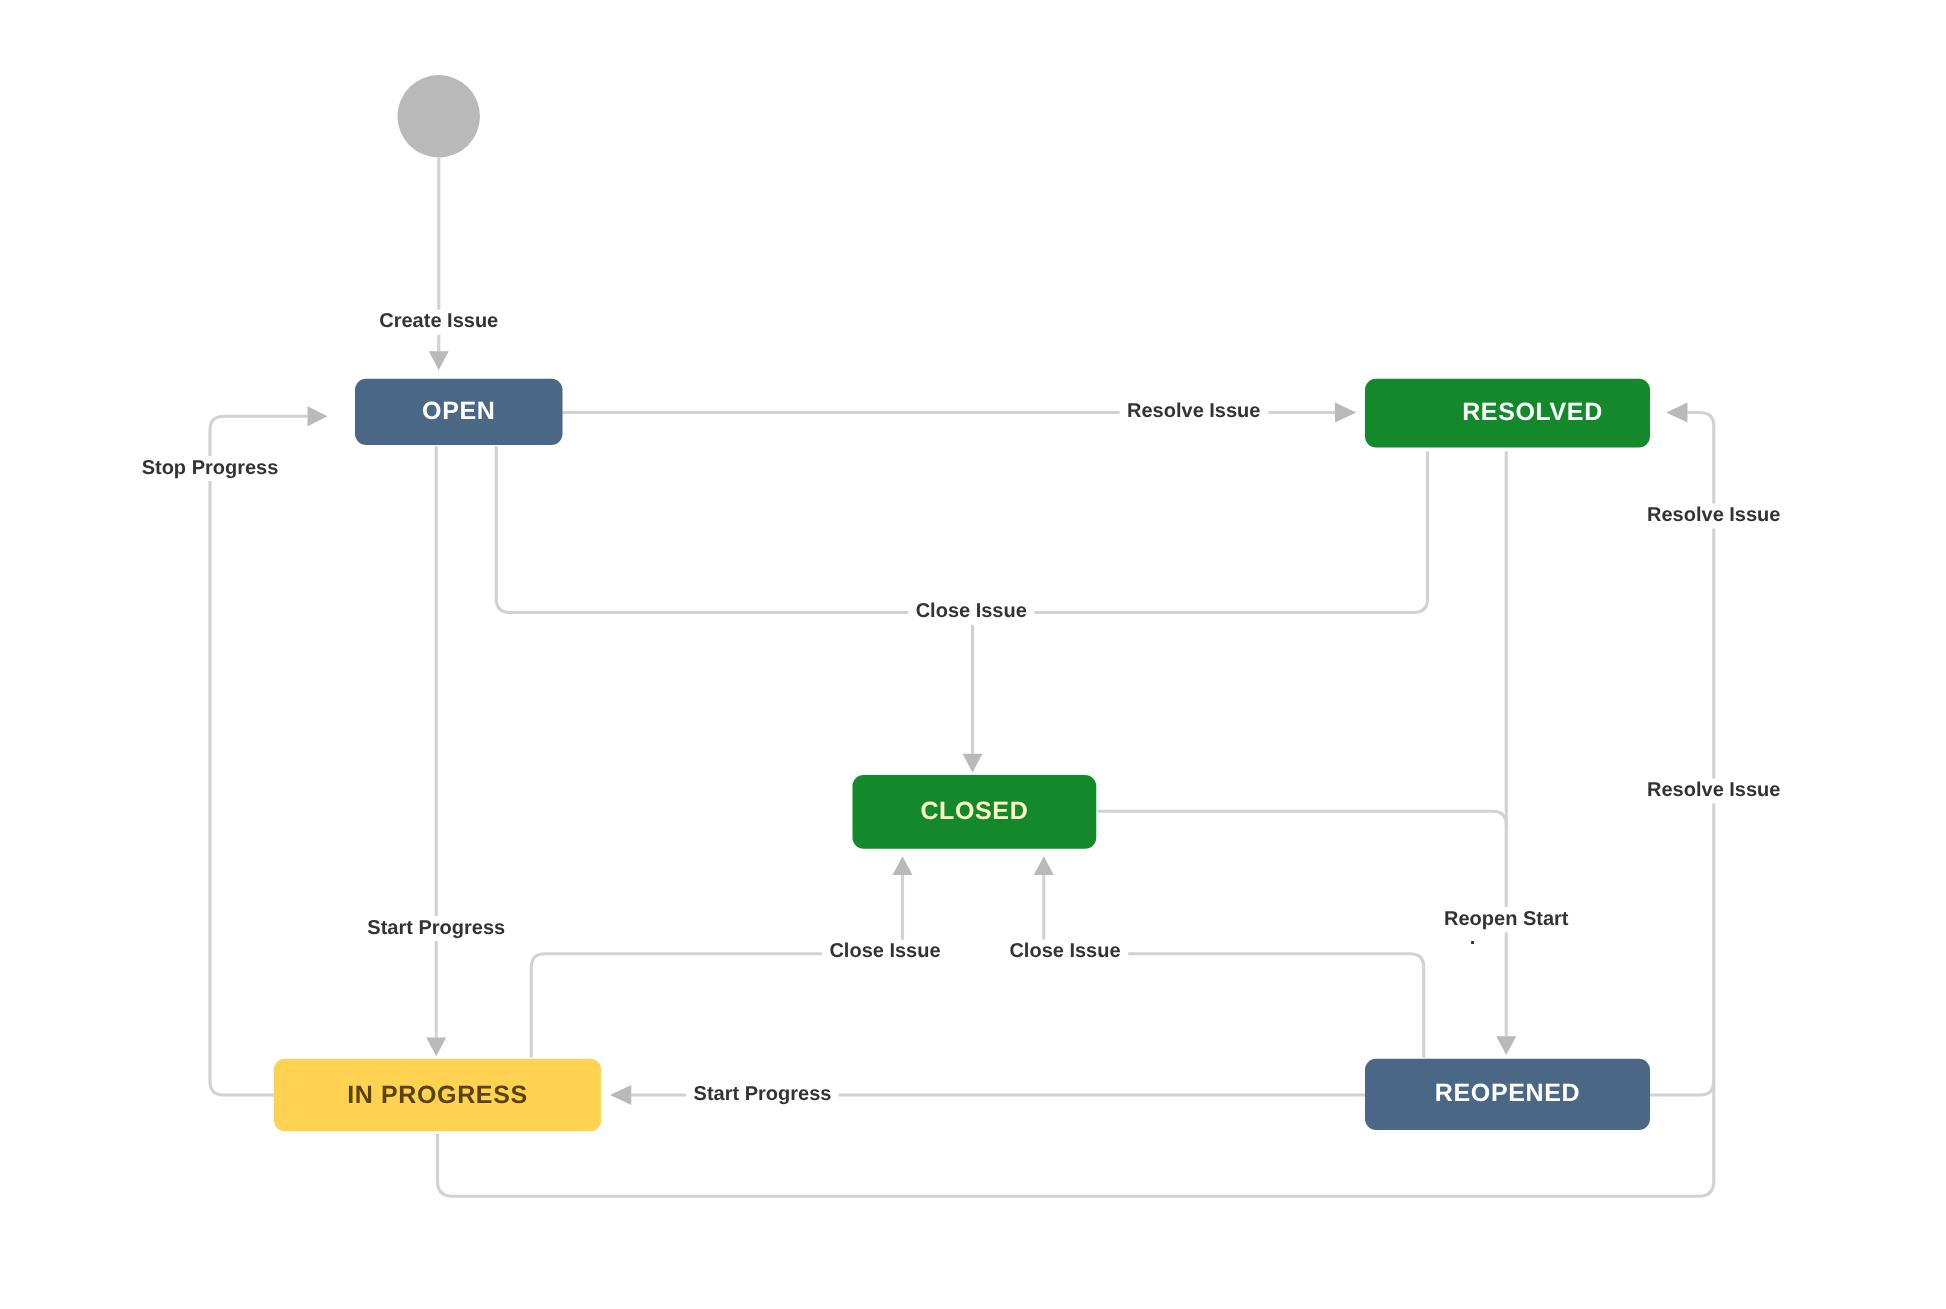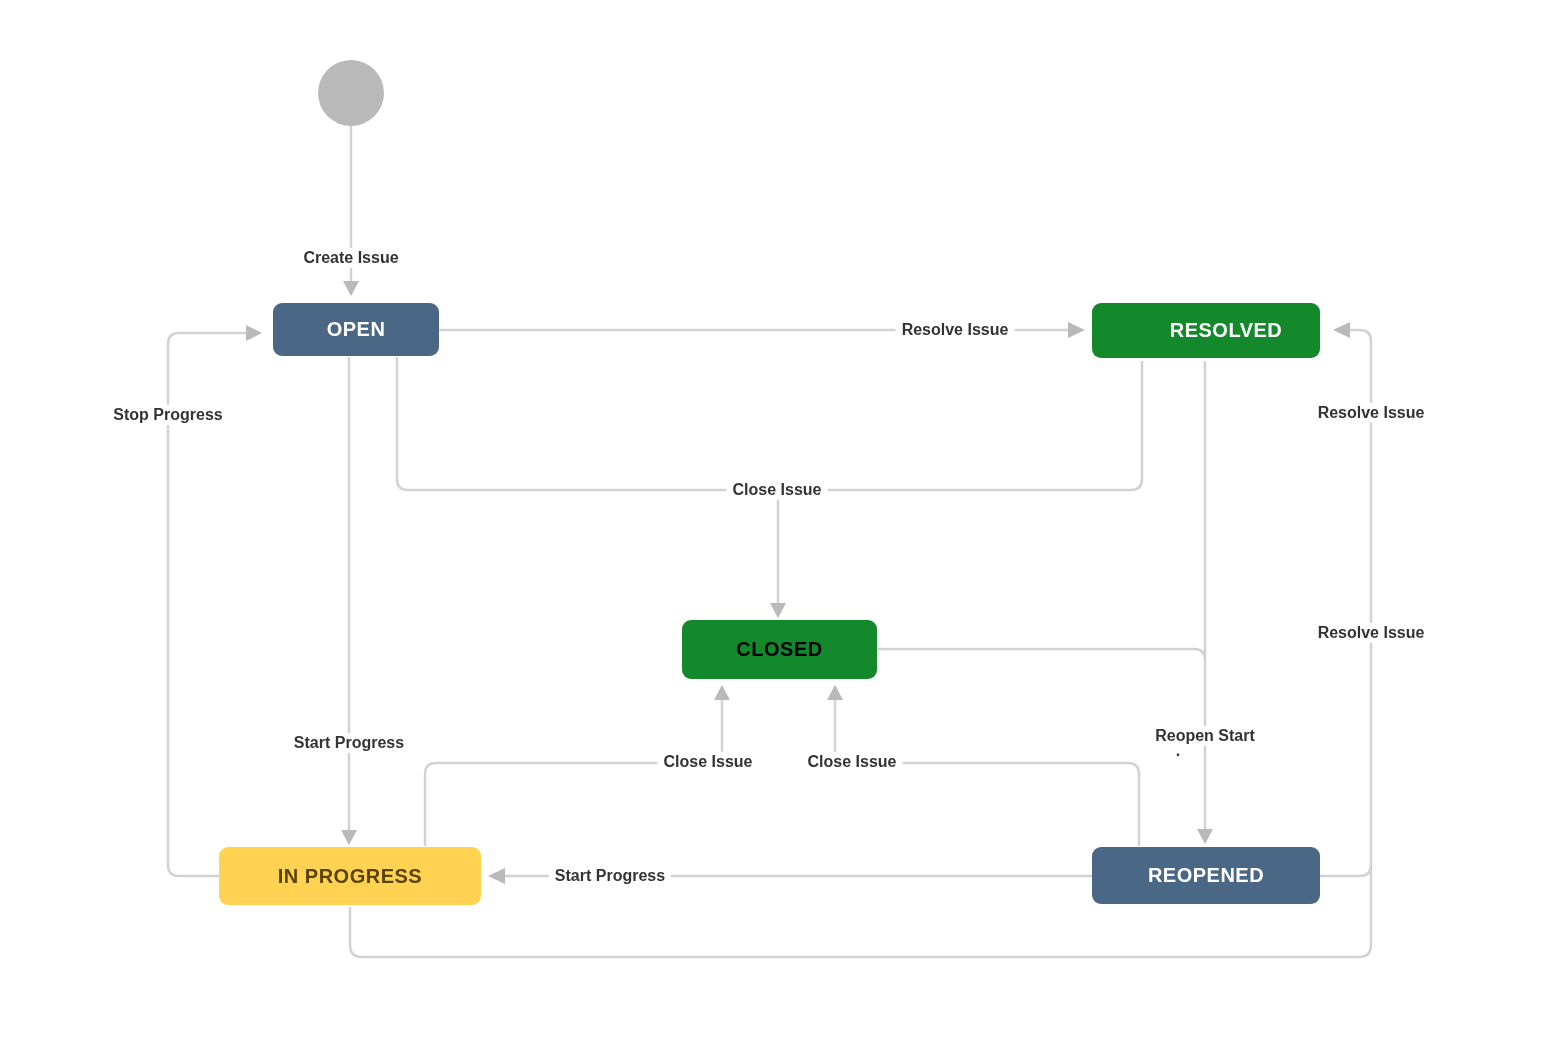--- a/index.html
+++ b/index.html
@@ -36,39 +36,39 @@
     display: flex;
     align-items: center;
     justify-content: center;
     border-radius: 9px;
     font-weight: bold;
     font-size: 20px;
     letter-spacing: 0.5px;
     white-space: nowrap;
     box-sizing: border-box;
   }
-  #node-open        { left: 273px;  top: 303px; width: 166px; height: 53px; }
+  #node-open        { left: 284px;  top: 303px; width: 166px; height: 53px; }
   #node-resolved    { left: 1092px; top: 303px; width: 228px; height: 55px; }
   #node-closed      { left: 682px;  top: 620px; width: 195px; height: 59px; }
   #node-in-progress { left: 219px;  top: 847px; width: 262px; height: 58px; }
   #node-reopened    { left: 1092px; top: 847px; width: 228px; height: 57px; }
   .t-label {
     position: absolute;
     transform: translate(-50%, -50%);
     font-weight: bold;
     font-size: 16px;
     color: var(--label, #333333);
     background: #ffffff;
     padding: 1px 6px;
     white-space: nowrap;
     line-height: 1.15;
   }
   #lbl-create-issue          { left: 351px;  top: 258px; }
   #lbl-resolve-issue-open    { left: 955px;  top: 330px; }
-  #lbl-stop-progress         { left: 168px;  top: 375px; margin-top: 40px; }
+  #lbl-stop-progress         { left: 168px;  top: 375px; }
   #lbl-close-issue-shared    { left: 777px;  top: 490px; }
   #lbl-start-progress-open   { left: 349px;  top: 743px; }
   #lbl-close-issue-inprog    { left: 708px;  top: 762px; }
   #lbl-close-issue-reopened  { left: 852px;  top: 762px; }
   #lbl-reopen-issue          { left: 1205px; top: 736px; }
   #lbl-reopen-issue-dot      { left: 1178px; top: 751px; font-size: 16px; padding: 0; background: transparent; }
   #lbl-resolve-issue-reopened{ left: 1371px; top: 413px; }
   #lbl-resolve-issue-inprog  { left: 1371px; top: 633px; }
   #lbl-start-progress-reop   { left: 610px;  top: 876px; }
 </style>
@@ -112,21 +112,21 @@
     <polygon class="arrow" points="1350,322 1350,338 1333,330"></polygon>
 
     <path class="edge" d="M1092,876 L505,876"></path>
     <polygon class="arrow" points="505,868 505,884 488,876"></polygon>
   </svg>
 
   <div class="node" id="node-open" style="background-color: rgb(74, 103, 133); color: rgb(255, 255, 255);">OPEN</div>
 
   <div class="node" id="node-resolved" style="background-color: rgb(20, 137, 44); color: rgb(255, 255, 255); padding-left: 40px;">RESOLVED</div>
 
-  <div class="node" id="node-closed" style="background-color: rgb(20, 137, 44); color: #000000;">CLOSED</div>
+  <div class="node" id="node-closed" style="background-color: rgb(20, 137, 44); color: #fef9c3;">CLOSED</div>
 
   <div class="node" id="node-reopened" style="background-color: rgb(74, 103, 133); color: rgb(255, 255, 255);">REOPENED</div>
 
   <div class="node" id="node-in-progress" style="background-color: rgb(255, 211, 81); color: rgb(89, 67, 0);">IN PROGRESS</div>
 
   <div class="t-label" id="lbl-create-issue">Create Issue</div>
 
   <div class="t-label" id="lbl-resolve-issue-open">Resolve Issue</div>
 
   <div class="t-label" id="lbl-stop-progress">Stop Progress</div>

